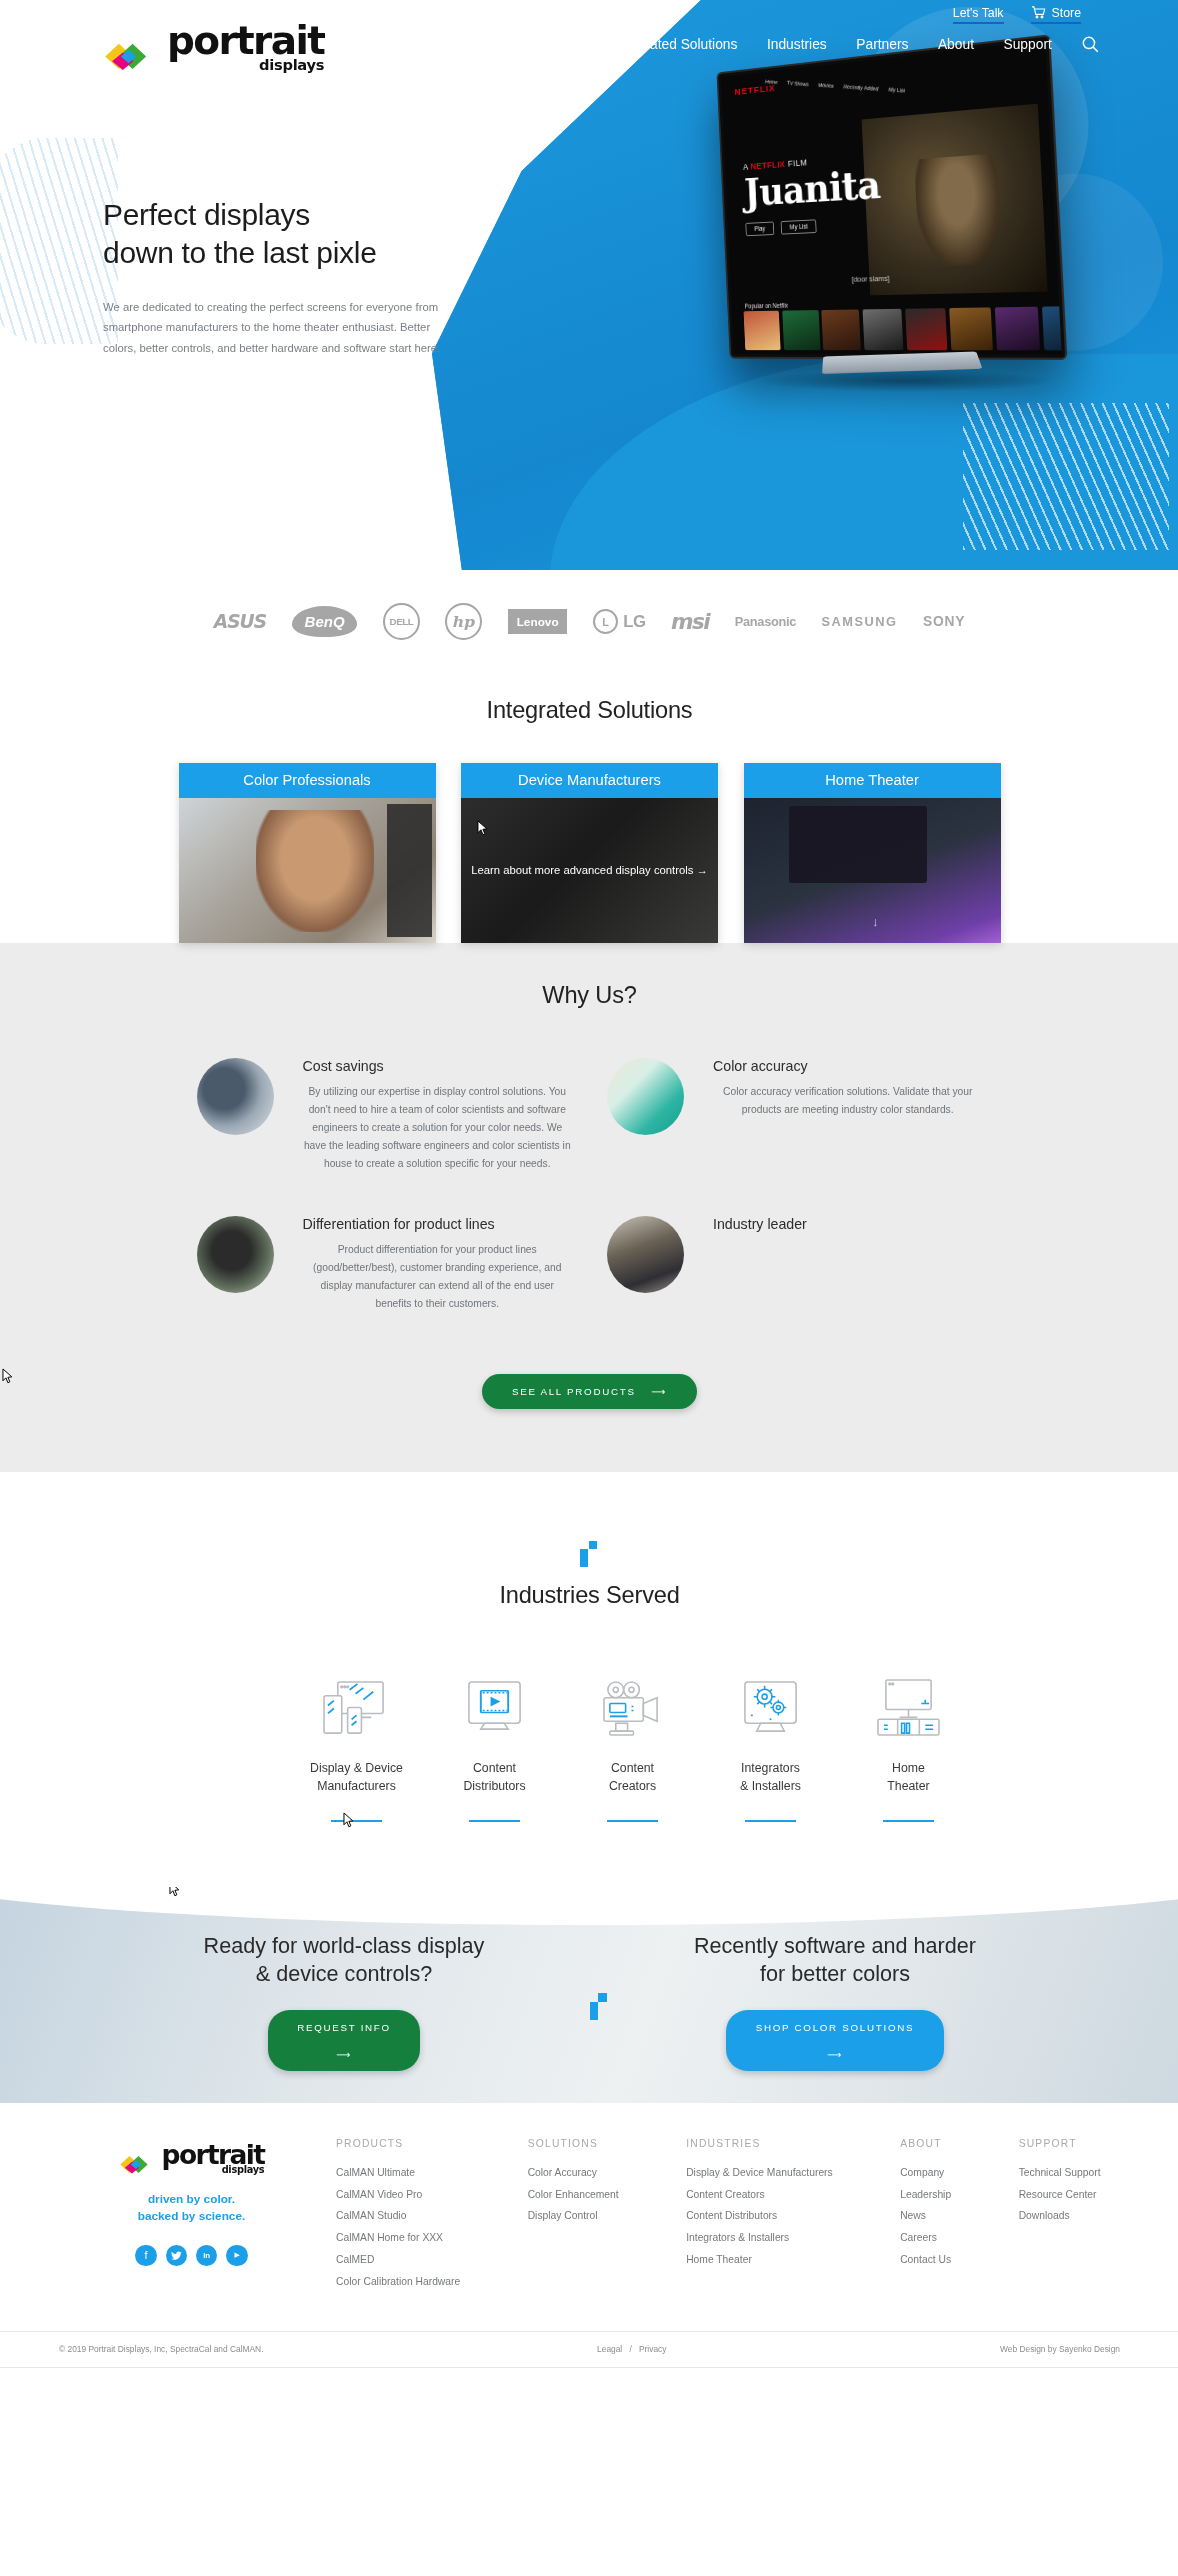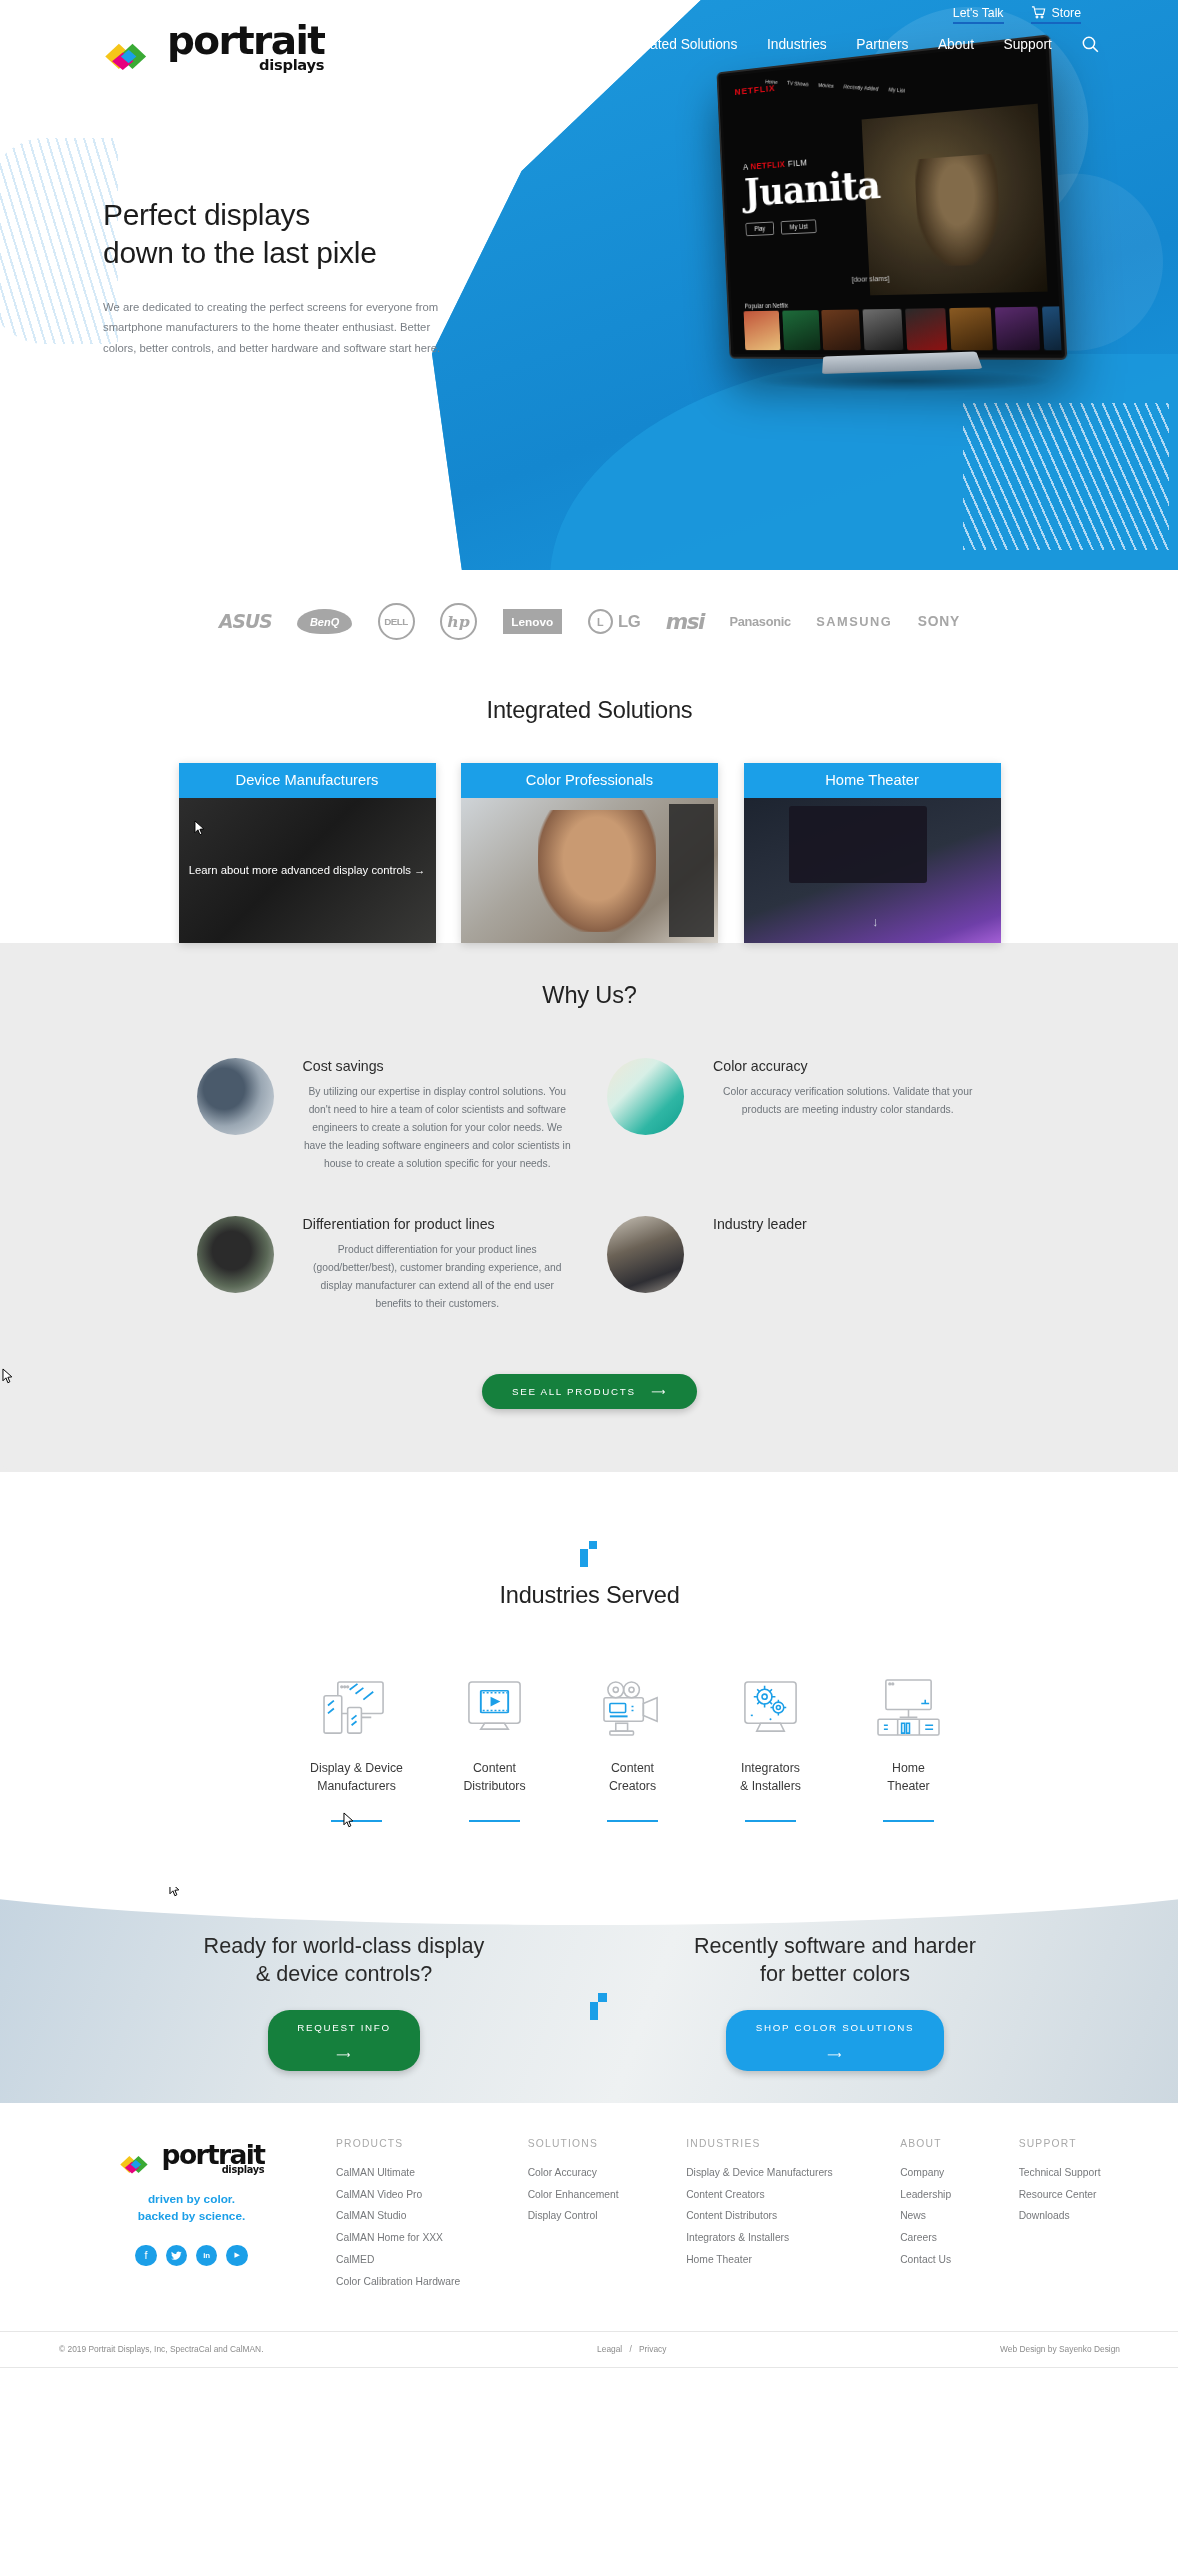--- a/index.html
+++ b/index.html
@@ -136,21 +136,21 @@
   }
 
   
   .brands {
     background:#fff; padding:33px 0 35px;
     display:flex; align-items:center; justify-content:center; gap:25.5px;
     position:relative; z-index:4;
   }
   .brand { color:#a6a6a6; font-weight:700; }
   .b-asus { font-family:"DejaVu Sans", sans-serif; font-size:18.7px; font-style:italic; letter-spacing:-1px; }
-  .b-benq { background:#a6a6a6; color:#fff; font-size:11px; padding:6.9px 12.8px; border-radius:50% 50% 45% 45%/60% 60% 40% 40%; font-style:italic; }
+  .b-benq { background:#a6a6a6; color:#fff; font-size:15px; padding:6.9px 12.8px; border-radius:50% 50% 45% 45%/60% 60% 40% 40%; font-style:italic; }
   .b-dell { border:2px solid #a6a6a6; color:#a6a6a6; border-radius:50%; width:37px; height:37px; display:flex; align-items:center; justify-content:center; font-size:9.8px; letter-spacing:-0.5px; }
   .b-hp { border:2px solid #a6a6a6; color:#a6a6a6; border-radius:50%; width:37px; height:37px; display:flex; align-items:center; justify-content:center; font-size:15.7px; font-style:italic; font-family:"DejaVu Serif",serif; }
   .b-lenovo { background:#a6a6a6; color:#fff; font-size:11.8px; padding:5.9px 8.8px; }
   .b-lg { display:flex; align-items:center; gap:4.9px; }
   .b-lg-circle { border:2px solid #a6a6a6; color:#a6a6a6; border-radius:50%; width:25.5px; height:25.5px; display:flex; align-items:center; justify-content:center; font-size:10.8px; }
   .b-lg-text { font-size:16.7px; letter-spacing:-0.5px; }
   .b-msi { font-size:21.6px; font-style:italic; letter-spacing:-1.5px; font-family:"DejaVu Sans",sans-serif; }
   .b-pana { font-size:12.8px; letter-spacing:-0.3px; }
   .b-sams { font-size:12.8px; letter-spacing:1.5px; }
   .b-sony { font-size:13.8px; letter-spacing:0.8px; }
@@ -412,35 +412,35 @@
     <span class="brand b-pana">Panasonic</span>
     <span class="brand b-sams">SAMSUNG</span>
     <span class="brand b-sony">SONY</span>
   </section>
 
   <section class="integrated">
     <h2 class="sec-title">Integrated Solutions</h2>
     <div class="cards">
 
       <div class="card">
+        <div class="card-head">Color Professionals</div>
+        <div class="card-body cb2">
+          <span class="cb2-ui"></span>
+        </div>
+      </div>
+
+      <div class="card">
         <div class="card-head">Device Manufacturers</div>
         <div class="card-body cb1">
           <span class="cursor-dm">
             <svg width="13.8" height="17.7" viewBox="0 0 14 18">
               <path d="M3 1 L3 13 L6 10 L8 15 L10 14 L8 9.5 L12 9 Z" fill="#fff" stroke="#000" stroke-width="1"></path>
             </svg>
           </span>
           <div class="card-overlay">Learn about more advanced display controls →</div>
-        </div>
-      </div>
-
-      <div class="card">
-        <div class="card-head">Color Professionals</div>
-        <div class="card-body cb2">
-          <span class="cb2-ui"></span>
         </div>
       </div>
 
       <div class="card">
         <div class="card-head">Home Theater</div>
         <div class="card-body cb3">
           <span class="cb3-ui"></span>
           <span class="cb3-arrow">↓</span>
         </div>
       </div>

